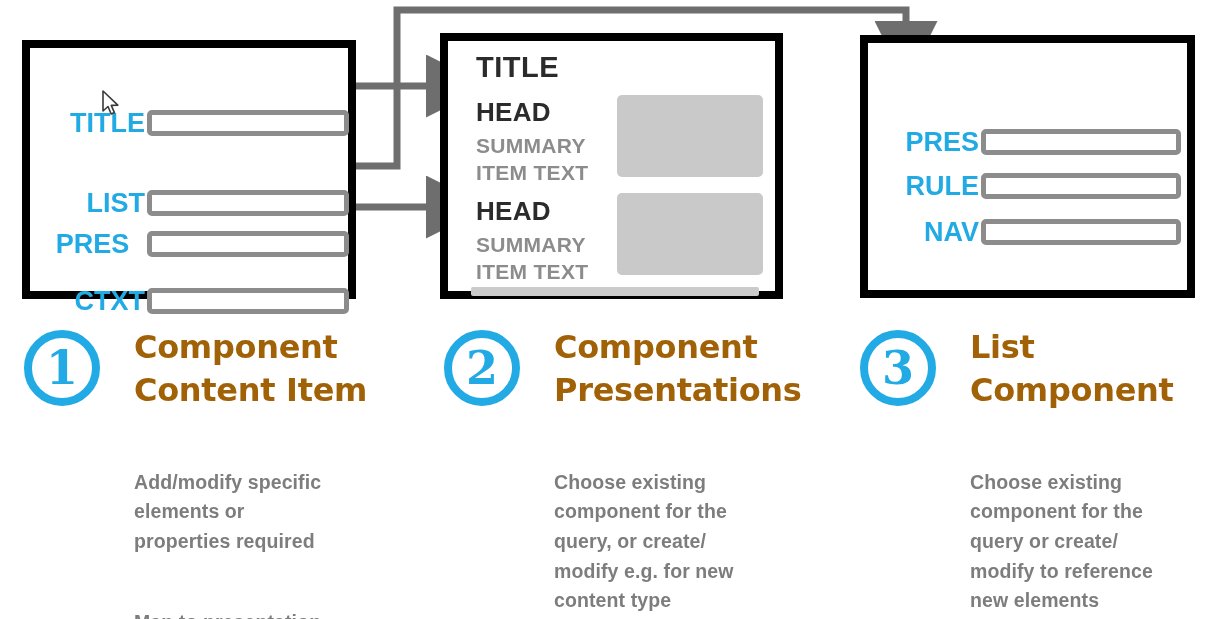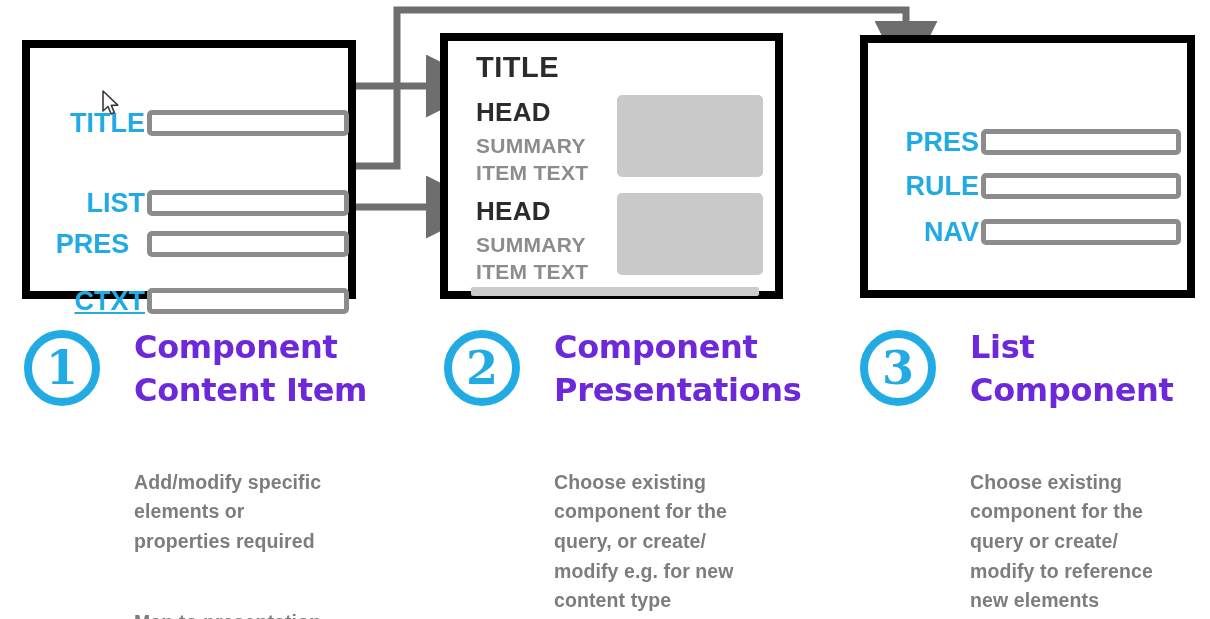--- a/index.html
+++ b/index.html
@@ -72,21 +72,21 @@
   #p1-row-title { left: 20px;  top: 60px;  width: 300px; }
   #p1-row-list  { left: 30px;  top: 140px; width: 290px; }
   #p1-row-pres  { left: 10px;  top: 181px; width: 310px; }
   #p1-row-ctxt  { left: 17px;  top: 238px; width: 303px; }
   #p1-row-title .field-label { width: 95px; }
   #p1-row-title .field-box   { width: 202px; }
   #p1-row-list  .field-label { width: 85px; }
   #p1-row-list  .field-box   { width: 202px; }
   #p1-row-pres  .field-label { width: 105px; text-align: center; }
   #p1-row-pres  .field-box   { width: 202px; }
-  #p1-row-ctxt  .field-label { width: 98px; text-decoration: underline; }
+  #p1-row-ctxt  .field-label { width: 98px; }
   #p1-row-ctxt  .field-box   { width: 202px; }
 
   
   #p3-row-menu { left: 6px;  top: 84px;  width: 308px; }
   #p3-row-rule { left: 6px;  top: 128px; width: 308px; }
   #p3-row-nav  { left: 6px;  top: 174px; width: 308px; }
   #p3-row-menu .field-label { width: 105px; }
   #p3-row-rule .field-label { width: 105px; text-align: right; }
   #p3-row-nav  .field-label { width: 105px; }
   #p3-row-menu .field-box,
@@ -182,21 +182,21 @@
     font-family: "DejaVu Serif", serif;
     font-size: 46px;
     font-weight: bold;
     line-height: 60px;
     text-align: center;
   }
   .step-title {
     position: absolute;
     left: 110px;
     top: -4px;
-    color: #6d28d9;
+    color: #a16207;
     font-family: "DejaVu Sans", sans-serif;
     font-size: 32px;
     font-weight: bold;
     line-height: 1.33;
     letter-spacing: -0.3px;
     white-space: pre-line;
   }
   .step-body {
     position: absolute;
     left: 110px;

